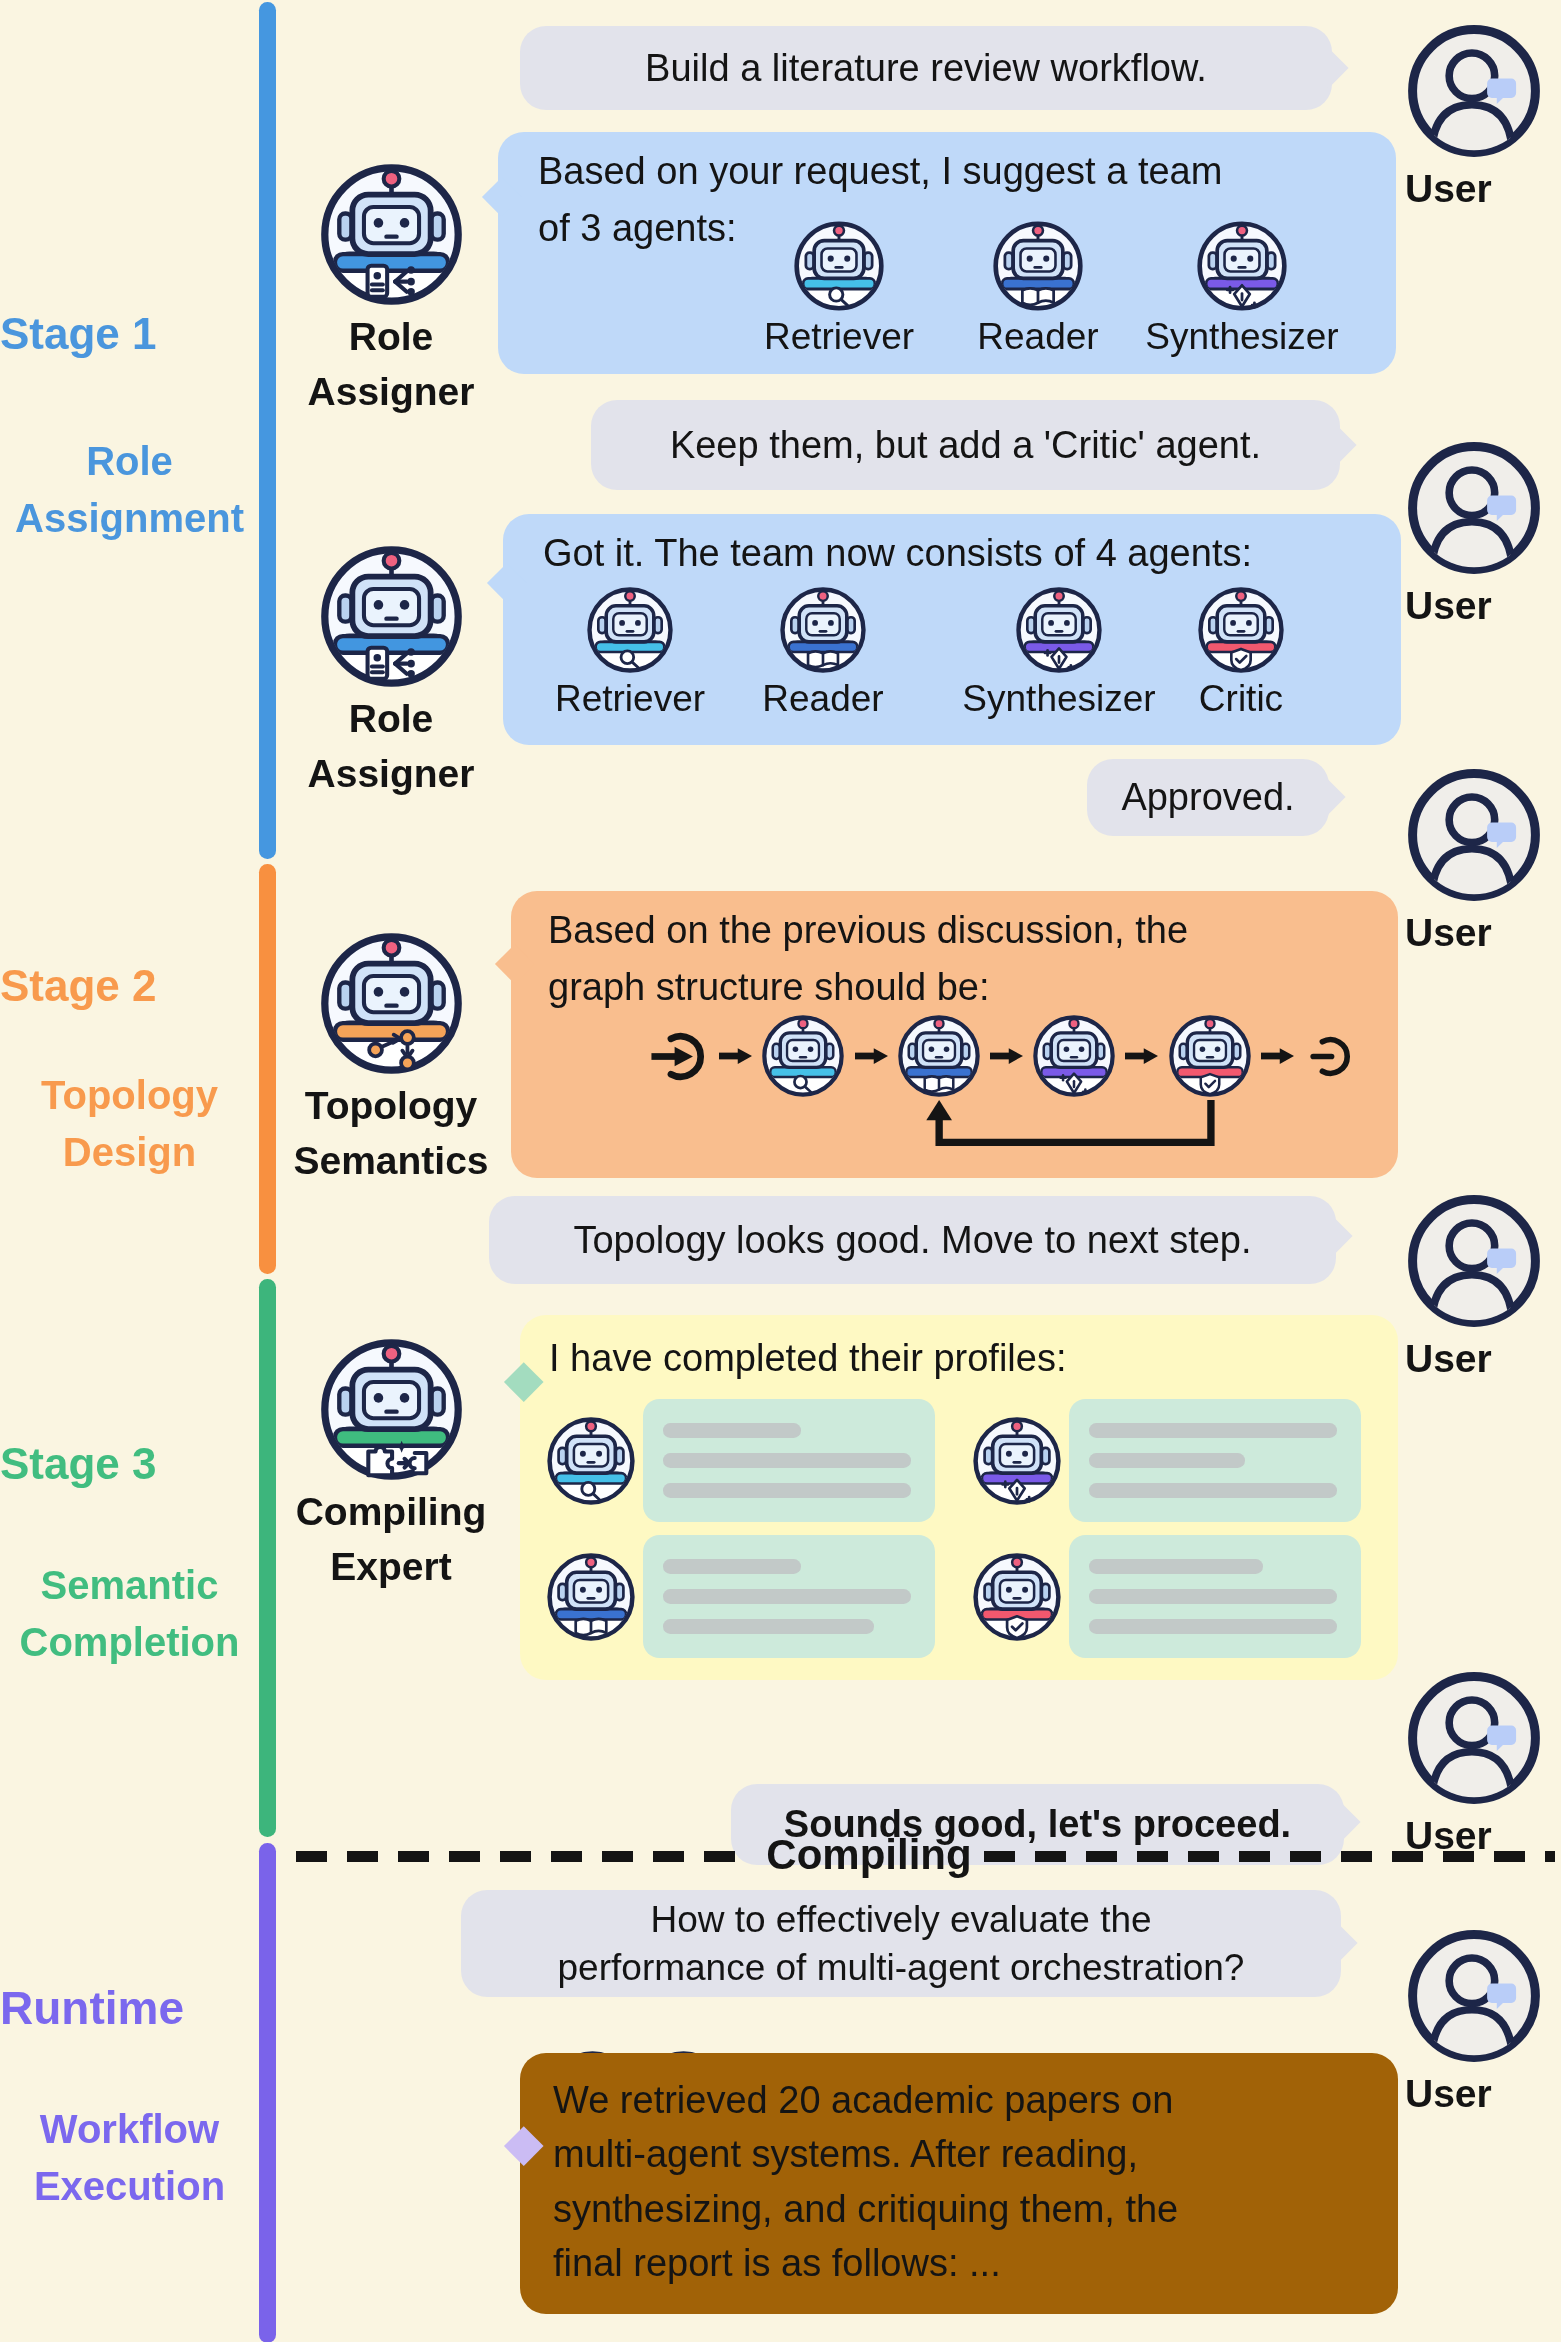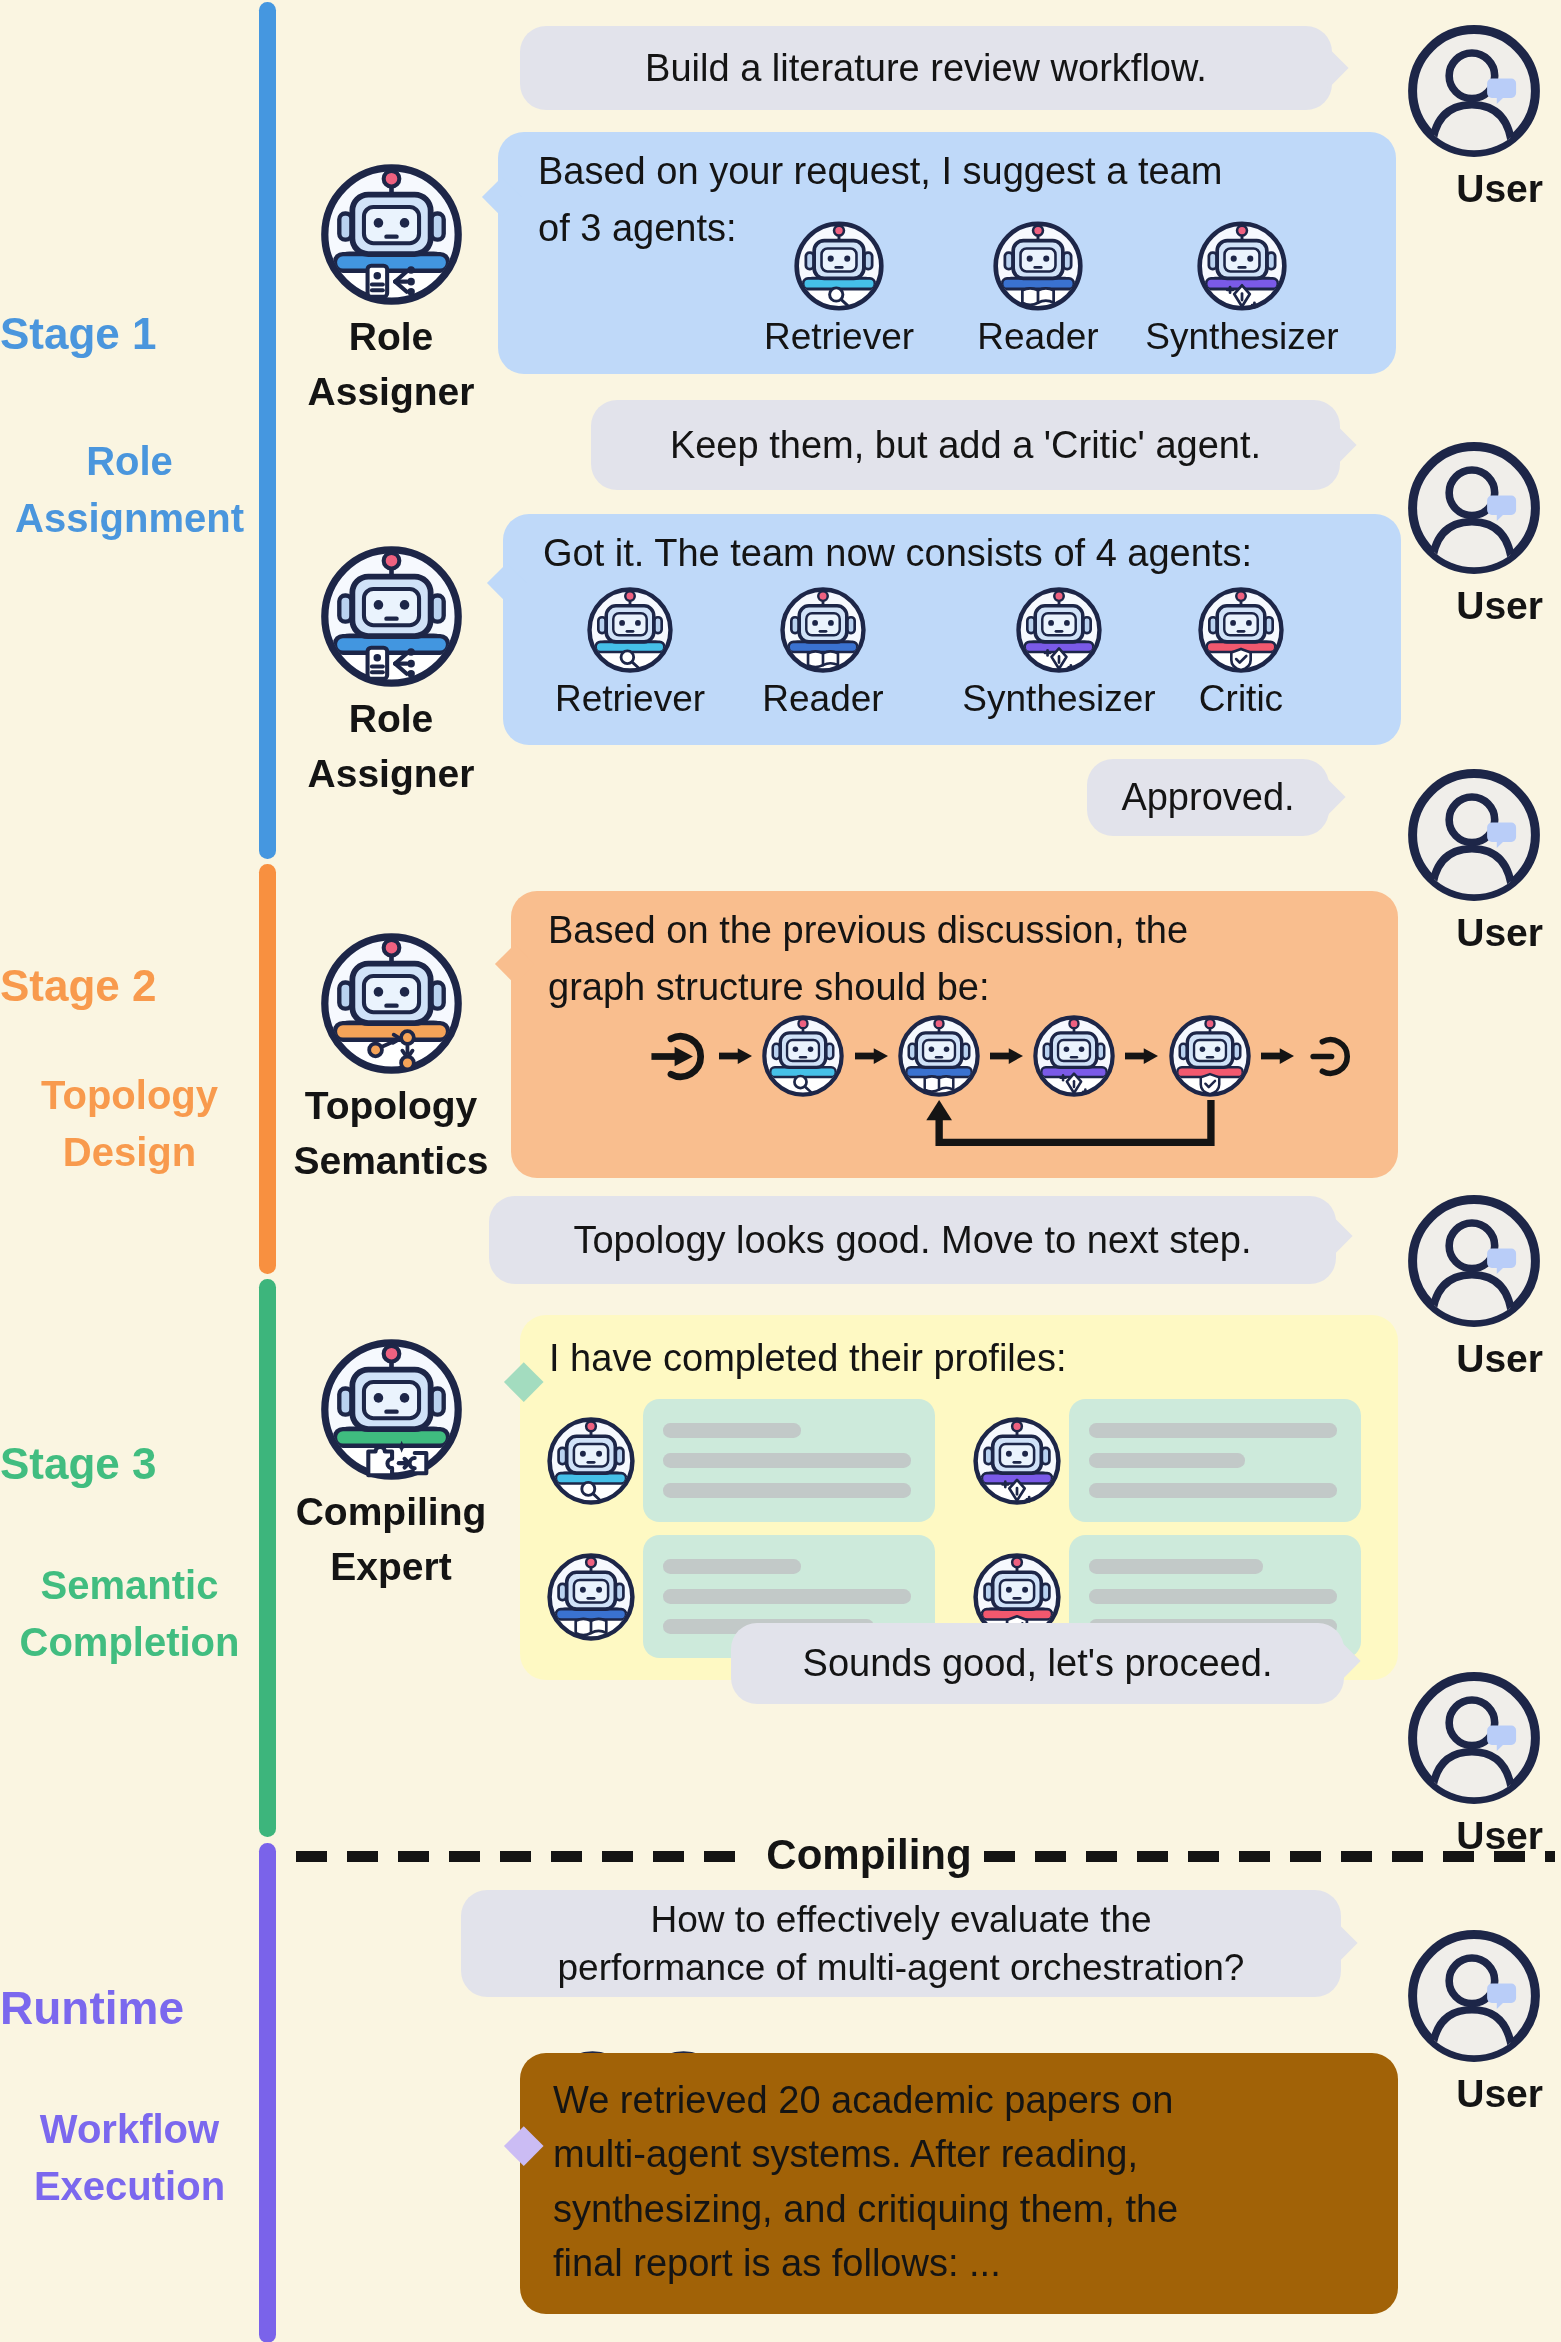--- a/index.html
+++ b/index.html
@@ -19,21 +19,21 @@
   
   .bot { position:absolute; display:block; }
   .bot svg { width:100%; height:100%; display:block; }
   .big  { position:static; width:145px; height:145px; }
   .gbot { position:static; width:84px;  height:84px; }
 
   .agent-block { position:absolute; display:flex; flex-direction:column; align-items:center; }
   .agent-label { font-weight:bold; font-size:39px; line-height:55px; text-align:center; margin-top:1.8px; }
 
   
-  .user { position:absolute; width:138px; display:flex; flex-direction:column; align-items:flex-end; }
+  .user { position:absolute; width:138px; display:flex; flex-direction:column; align-items:flex-start; }
   .user svg { width:138px; height:138px; display:block; }
   .user-label { font-weight:bold; font-size:39px; margin-top:7.3px; }
 
   
   .bubble { position:absolute; border-radius:26px; font-size:38px; }
   .tail { position:absolute; width:27.5px; height:27.5px; transform:rotate(45deg); }
   .center { display:flex; align-items:center; justify-content:center; text-align:center; }
   .tline { position:absolute; left:40px; white-space:nowrap; }
 
   .chip { position:absolute; display:flex; flex-direction:column; align-items:center; }
@@ -520,21 +520,21 @@
           <use href="#em-critic"></use>
         </svg>
       </span>
     <div class="pcard" style="left: 549px; top: 220px; background-color: rgb(205, 234, 219);">
       <div class="pbar" style="width: 174px; background-color: rgb(194, 201, 200);"></div>
       <div class="pbar" style="width: 248px; background-color: rgb(194, 201, 200);"></div>
       <div class="pbar" style="width: 248px; background-color: rgb(194, 201, 200);"></div>
     </div>
   </div>
 
-  <div class="bubble center" style="left: 731px; top: 1623px; width: 613px; height: 81px; background-color: rgb(226, 227, 235);">
+  <div class="bubble center" style="left: 731px; top: 1784px; width: 613px; height: 81px; background-color: rgb(226, 227, 235); font-weight: bold;">
     <div class="tail" style="right: -10px; top: 24px; background-color: rgb(226, 227, 235);"></div>
     <span>Sounds good, let's proceed.</span>
   </div>
 
   <div class="dash" style="left:296px;top:1851px;width:452px"></div>
   <div class="divider-label" style="left:759px;top:1831px;width:220px">Compiling</div>
   <div class="dash" style="left:984px;top:1851px;width:571px"></div>
 
   <div class="bubble" style="left: 461px; top: 1890px; width: 880px; height: 107px; padding-top: 5.5px; text-align: center; font-size: 37px; line-height: 48px; background-color: rgb(226, 227, 235);">
     <div class="tail" style="right: -10px; top: 39px; background-color: rgb(226, 227, 235);"></div>

